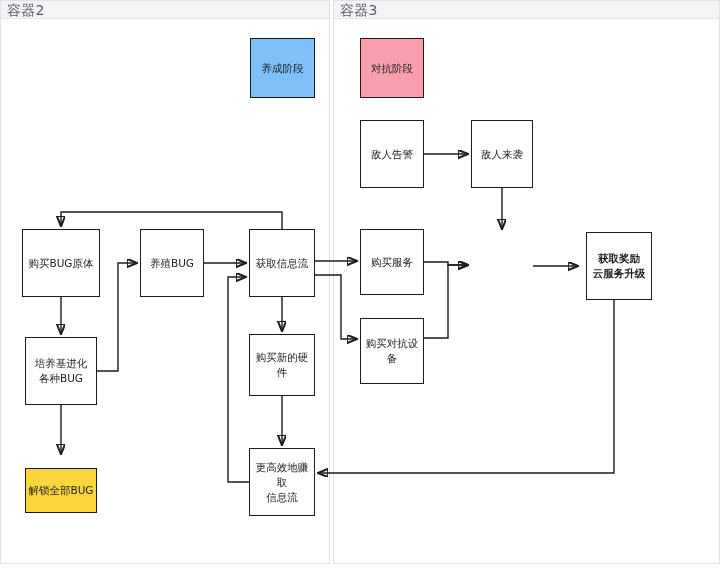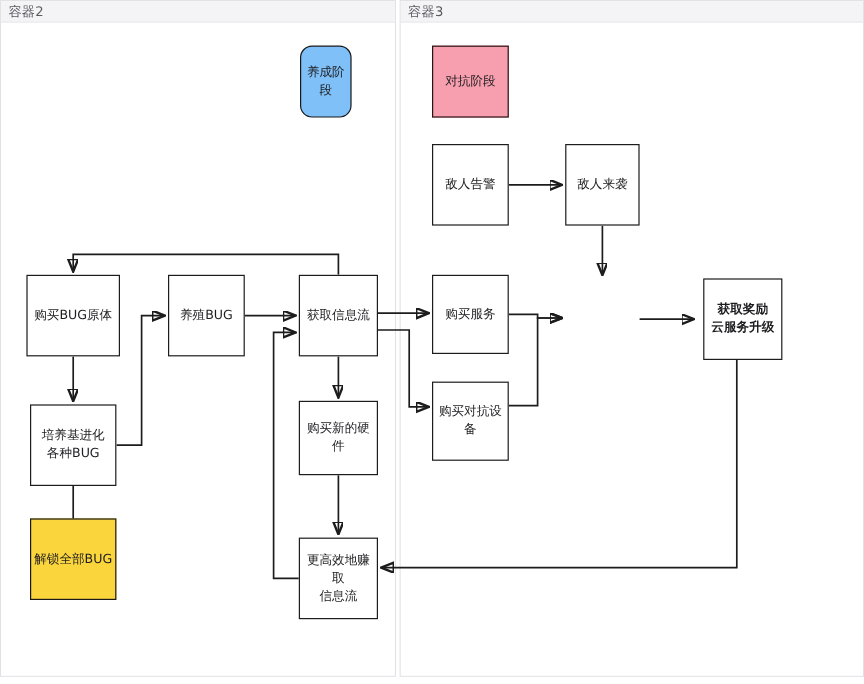--- a/index.html
+++ b/index.html
@@ -39,21 +39,21 @@
     right: 0;
     height: 18px;
     background: #f4f4f7;
     border-bottom: 1px solid #e8e8ec;
     box-sizing: border-box;
   }
   .container-title {
     position: absolute;
     left: 6px;
     top: 3px;
-    font-size: 11px;
+    font-size: 14px;
     color: #5a5a62;
     letter-spacing: 0.2px;
     line-height: 12px;
     white-space: nowrap;
   }
   .container-body {
     position: absolute;
     left: 0; top: 18px; right: 0; bottom: 0;
     background: #ffffff;
   }
@@ -140,33 +140,33 @@
 
     <path d="M424,262 L448,262 L448,265 L468,265" marker-end="url(#ah)"></path>
 
     <path d="M424,338 L448,338 L448,265 L468,265" marker-end="url(#ah)"></path>
 
     <path d="M533,266 L578,266" marker-end="url(#ah)"></path>
 
     <path d="M614,300 L614,473 L318,473" marker-end="url(#ah)"></path>
   </svg>
 
-  <div class="node legend-blue" id="lg-0" style="left: 250px; top: 38px; width: 43px; height: 60px; border-radius: 10px;">
+  <div class="node legend-blue" id="lg-0" style="left: 250px; top: 38px; width: 65px; height: 60px;">
     <span>养成阶段</span>
   </div>
   <div class="node legend-pink" id="lg-1" style="left: 360px; top: 38px; width: 64px; height: 60px;">
     <span>对抗阶段</span>
   </div>
 
   <div class="node" id="nd-0" style="left: 22px; top: 229px; width: 78px; height: 68px;"><span>购买BUG原体</span></div>
   <div class="node" id="nd-1" style="left: 140px; top: 229px; width: 64px; height: 68px;"><span>养殖BUG</span></div>
   <div class="node" id="nd-2" style="left: 249px; top: 229px; width: 66px; height: 68px;"><span>获取信息流</span></div>
   <div class="node" id="nd-3" style="left: 25px; top: 337px; width: 72px; height: 68px; align-items: center;"><span>培养基进化
 各种BUG</span></div>
-  <div class="node goal-yellow" id="nd-4" style="left: 25px; top: 432px; width: 72px; height: 68px; justify-content: center;"><span>解锁全部BUG</span></div>
+  <div class="node goal-yellow" id="nd-4" style="left: 25px; top: 468px; width: 72px; height: 45px; justify-content: center;"><span>解锁全部BUG</span></div>
   <div class="node" id="nd-5" style="left: 249px; top: 334px; width: 66px; height: 62px;"><span>购买新的硬件</span></div>
   <div class="node" id="nd-6" style="left: 249px; top: 448px; width: 66px; height: 68px;"><span>更高效地赚取
 信息流</span></div>
   <div class="node" id="nd-7" style="left: 360px; top: 120px; width: 64px; height: 68px;"><span>敌人告警</span></div>
   <div class="node" id="nd-8" style="left: 471px; top: 120px; width: 62px; height: 68px;"><span>敌人来袭</span></div>
   <div class="node" id="nd-9" style="left: 360px; top: 229px; width: 64px; height: 66px;"><span>购买服务</span></div>
   <div class="node" id="nd-10" style="left: 360px; top: 318px; width: 64px; height: 66px;"><span>购买对抗设备</span></div>
   <div class="node" id="nd-12" style="left: 586px; top: 232px; width: 66px; height: 68px; font-weight: bold;"><span>获取奖励
 云服务升级</span></div>
 

